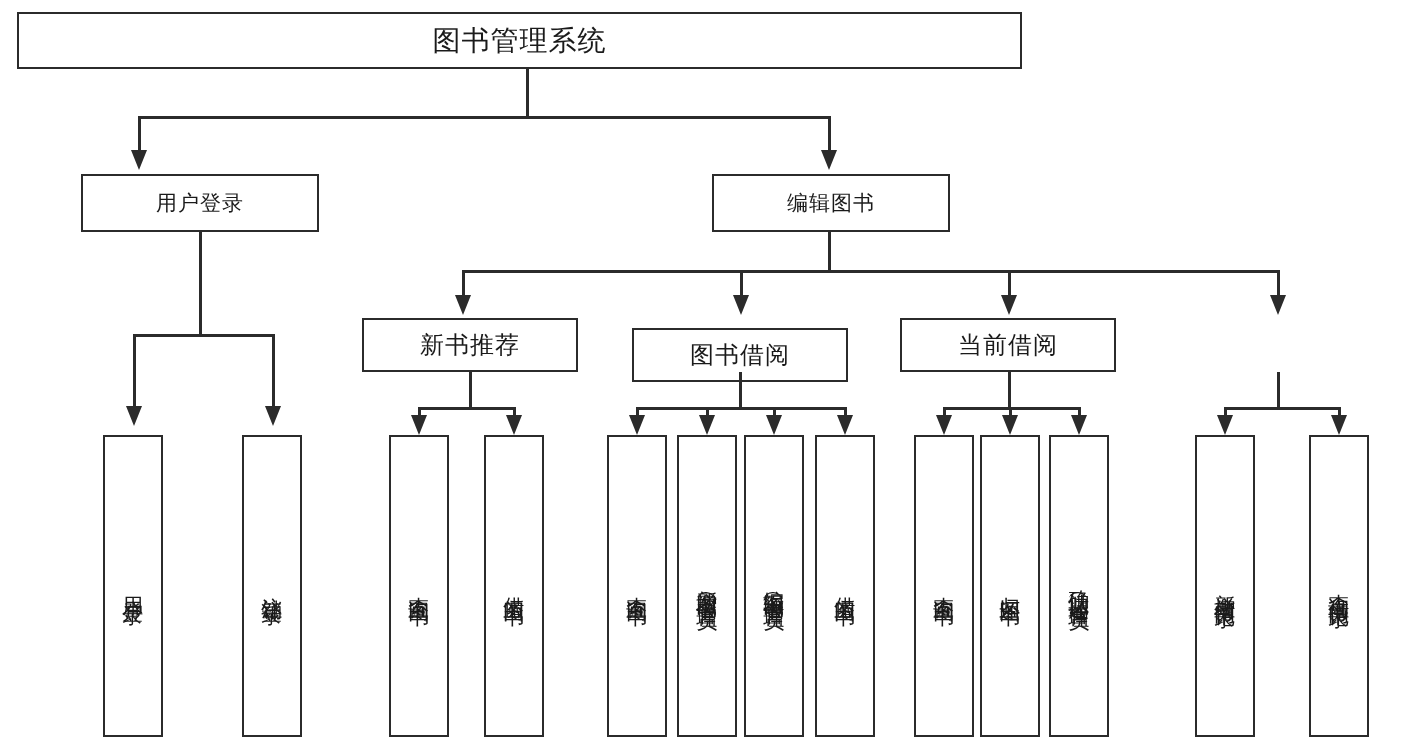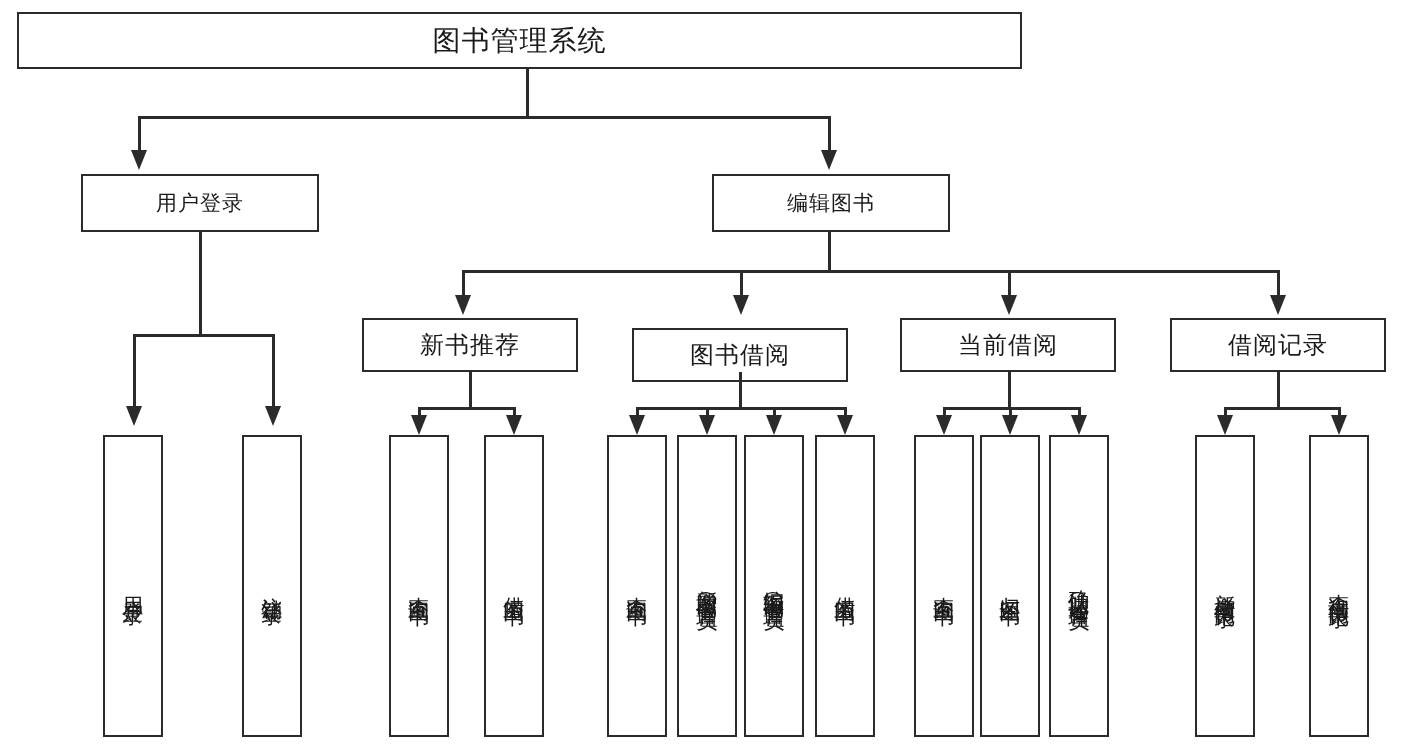--- a/index.html
+++ b/index.html
@@ -123,23 +123,20 @@
 
   <div class="node level3" style="left:362px; top:318px; width:216px; height:54px;">
     <span>新书推荐</span>
   </div>
   <div class="node level3" style="left:632px; top:328px; width:216px; height:54px;">
     <span>图书借阅</span>
   </div>
   <div class="node level3" style="left:900px; top:318px; width:216px; height:54px;">
     <span>当前借阅</span>
   </div>
-  <div class="node level3" style="left:1170px; top:318px; width:216px; height:54px;">
-    <span>借阅记录</span>
-  </div>
 
   <div class="ln v" style="left:469px; top:372px; height:37px;"></div>
   <div class="ln h" style="left:418px; top:407px; width:98px;"></div>
   <div class="ln v" style="left:418px; top:407px; height:13px;"></div>
   <div class="arrow" style="left:411px; top:415px;"></div>
   <div class="ln v" style="left:513px; top:407px; height:13px;"></div>
   <div class="arrow" style="left:506px; top:415px;"></div>
 
   <div class="ln v" style="left:739px; top:372px; height:37px;"></div>
   <div class="ln h" style="left:636px; top:407px; width:210px;"></div>

